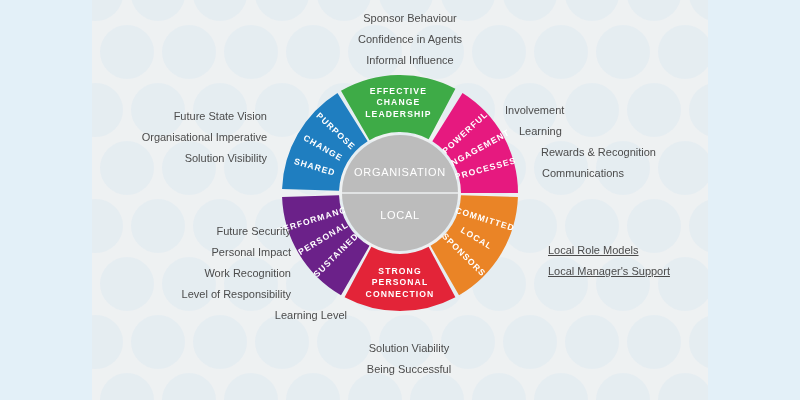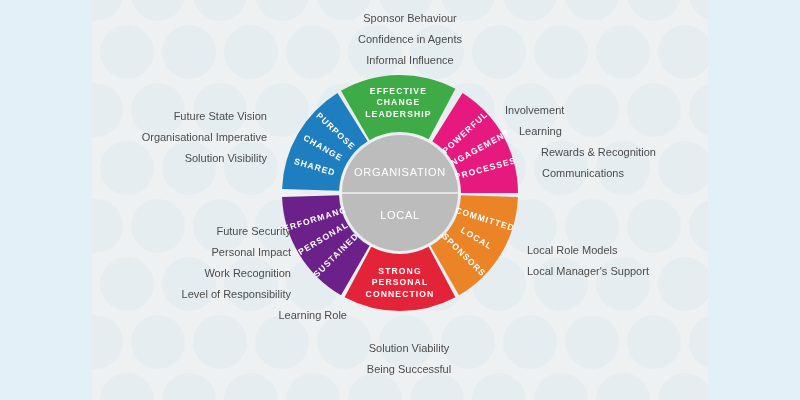--- a/index.html
+++ b/index.html
@@ -251,23 +251,23 @@
       <div>Involvement</div>
       <div style="margin-left: 14px;">Learning</div>
       <div style="margin-left: 36px;">Rewards &amp; Recognition</div>
       <div style="margin-left: 37px;">Communications</div>
     </div>
     <div class="note rt" style="left: 291px; top: 221px;">
       <div>Future Security</div>
       <div>Personal Impact</div>
       <div>Work Recognition</div>
       <div>Level of Responsibility</div>
-      <div style="margin-right: -56px;">Learning Role</div>
-    </div>
-    <div class="note lf" style="left: 527px; top: 240px;">
+      <div style="margin-right: -56px;">Learning Level</div>
+    </div>
+    <div class="note lf" style="left: 548px; top: 240px; text-decoration: underline;">
       <div>Local Role Models</div>
       <div>Local Manager's Support</div>
     </div>
     <div class="note ctr" style="left: 409px; top: 338px;">
       <div>Solution Viability</div>
       <div>Being Successful</div>
     </div>
   </div>
 
 </body></html>

